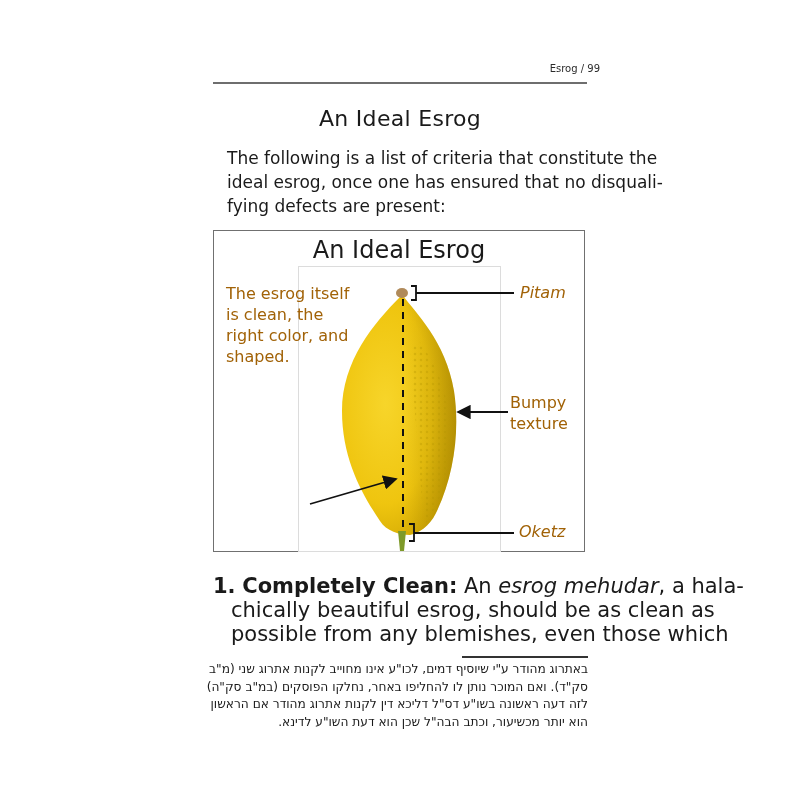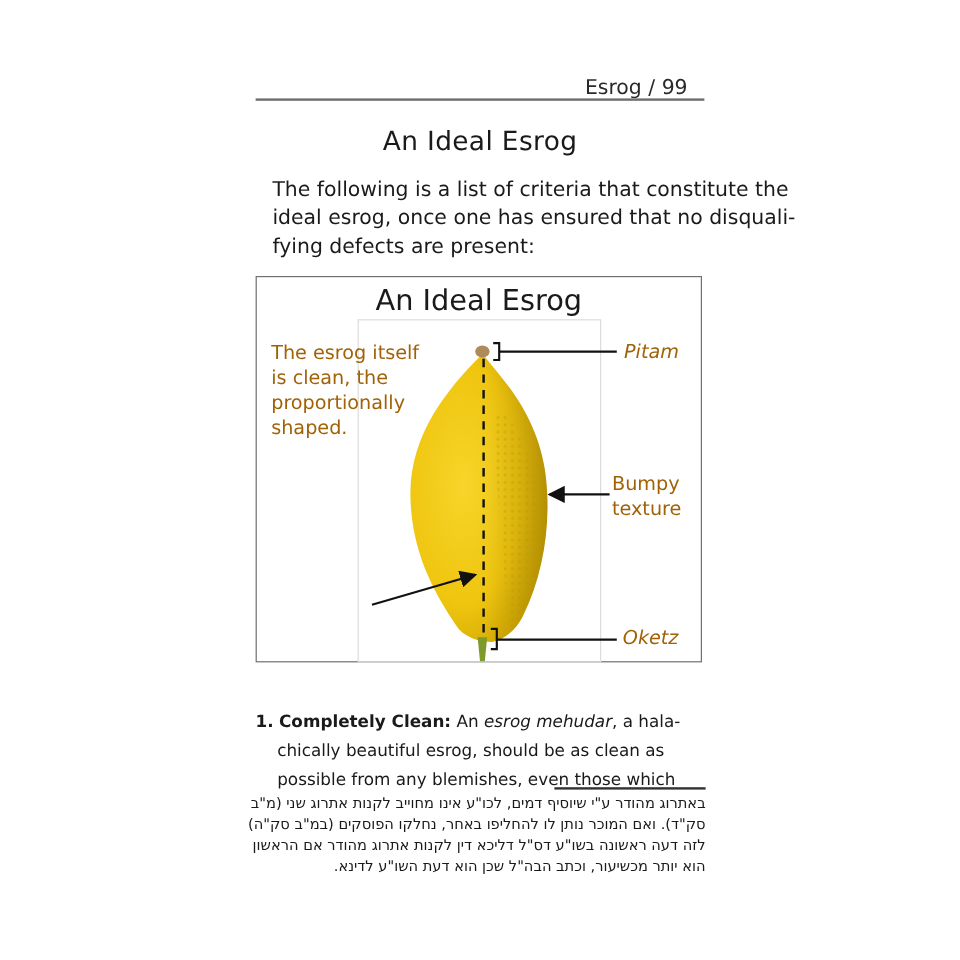--- a/index.html
+++ b/index.html
@@ -1,36 +1,36 @@
 <!DOCTYPE html>
 <html><head>
   <meta charset="utf-8">
   <style>
     html, body { margin: 0; padding: 0; background: #ffffff; }
     body { width: 800px; height: 800px; position: relative; overflow: hidden;
            font-family: "DejaVu Sans", sans-serif; color: #1a1a1a; }
-    .running-head { position: absolute; left: 199px; top: 63px; width: 374px;
-                    text-align: right; font-size: 17px; color: #2a2a2a; }
+    .running-head { position: absolute; left: 226px; top: 63px; width: 374px;
+                    text-align: right; font-size: 10px; color: #2a2a2a; }
     .rule-top { position: absolute; left: 213px; top: 82px; width: 374px; height: 2px; background: #6e6e6e; }
     .section-title { position: absolute; left: 213px; top: 106px; width: 374px; text-align: center;
                      font-size: 22px; letter-spacing: 0.3px; }
     .intro { position: absolute; left: 227px; top: 146px; width: 376px;
              font-size: 17px; line-height: 24px; }
     .intro .line { display: block; white-space: nowrap; }
     .figure { position: absolute; left: 213px; top: 230px; width: 372px; height: 322px;
               border: 1.5px solid #707070; box-sizing: border-box; background: #fff; }
     .fig-title { position: absolute; left: 0; top: 5px; width: 100%; text-align: center;
                  font-size: 24px; }
     .photo-frame { position: absolute; left: 84px; top: 35px; width: 203px; height: 286px;
                    border: 1px solid #dcdcdc; box-sizing: border-box; }
     .fig-text { position: absolute; font-size: 16px; line-height: 21px; color: #a16207; }
     .fig-text .l { display: block; white-space: nowrap; }
     .it { font-style: italic; }
     .fig-svg { position: absolute; left: 0; top: 0; }
-    .list { position: absolute; left: 213px; top: 574px; width: 376px; font-size: 14px; line-height: 24px; margin-top: 16px; }
+    .list { position: absolute; left: 213px; top: 574px; width: 376px; font-size: 21px; line-height: 24px; }
     .list .l { display: block; white-space: nowrap; }
     .list .indent { padding-left: 18px; }
     .rule-foot { position: absolute; left: 462px; top: 656px; width: 126px; height: 1.5px; background: #333; }
     .footnote { position: absolute; left: 212px; top: 661px; width: 376px; direction: rtl;
                 text-align: right; font-size: 12.2px; line-height: 17.5px; color: #1a1a1a;
                 font-family: "DejaVu Sans", sans-serif; }
     .footnote .l { display: block; white-space: nowrap; }
   </style>
 </head>
 <body>
@@ -89,21 +89,21 @@
     <line x1="200" y1="302" x2="300" y2="302" stroke="#111" stroke-width="1.8"></line>
 
     <line x1="294" y1="181" x2="244" y2="181" stroke="#111" stroke-width="1.8" marker-end="url(#arrowhead)"></line>
 
     <line x1="96" y1="273" x2="182" y2="248" stroke="#111" stroke-width="1.8" marker-end="url(#arrowhead)"></line>
   </svg>
 
   <div class="fig-text" style="left:12px; top:52px;">
     <span class="l">The esrog itself</span>
     <span class="l">is clean, the</span>
-    <span class="l">proportionally</span>
+    <span class="l">right color, and</span>
     <span class="l">shaped.</span>
   </div>
 
 
   <div class="fig-text it" style="left:306px; top:51px;">Pitam</div>
 
   <div class="fig-text" style="left:296px; top:161px;">
     <span class="l">Bumpy</span>
     <span class="l">texture</span>
   </div>

